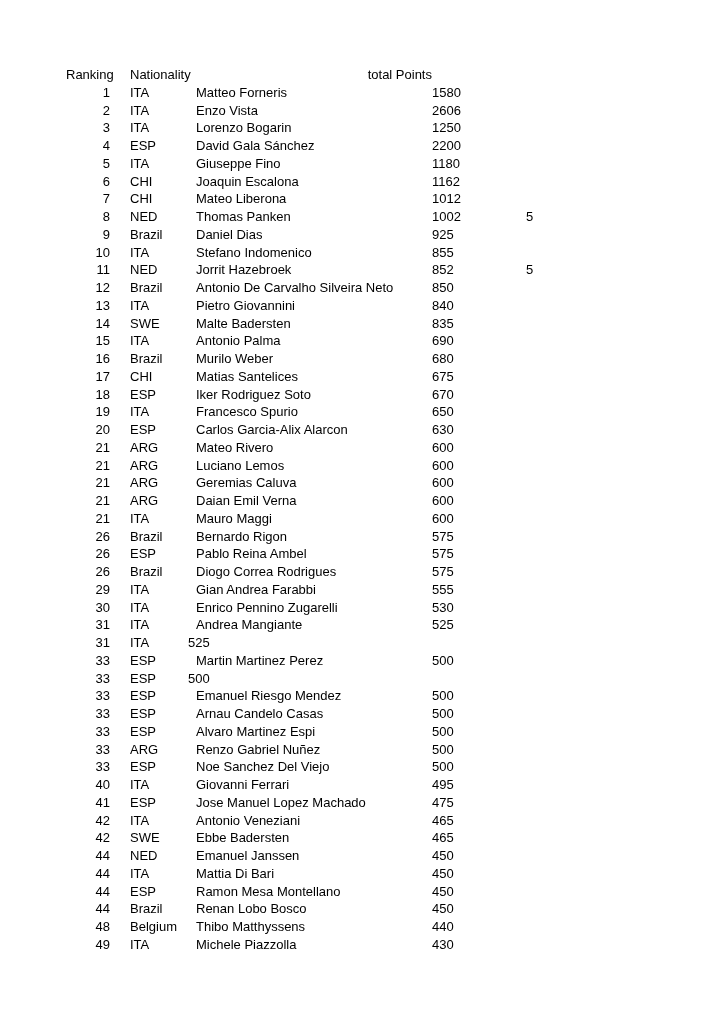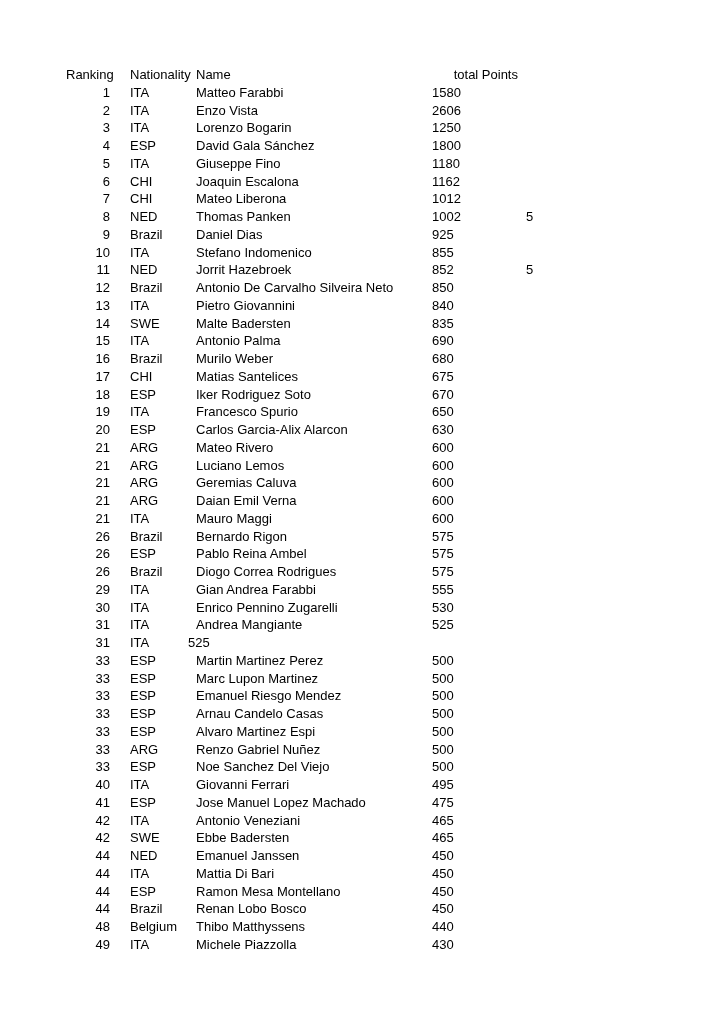--- a/index.html
+++ b/index.html
@@ -37,29 +37,28 @@
   .header .c.pts { text-align: right; }
 </style>
 </head>
 <body>
 
 <div class="page">
   <div class="table">
     <div class="row header">
       <span class="c rank">Ranking</span>
       <span class="c nat">Nationality</span>
-      <span class="c name">Name</span>
       <span class="c pts">total Points</span>
       <span class="c extra"></span>
     </div>
     <div id="rows">
         <div class="row">
           <span class="c rank">1</span>
           <span class="c nat">ITA</span>
-          <span class="c name">Matteo Farabbi</span>
+          <span class="c name">Matteo Forneris</span>
           <span class="c pts">1580</span>
           <span class="c extra"></span>
         </div>
         <div class="row">
           <span class="c rank">2</span>
           <span class="c nat">ITA</span>
           <span class="c name">Enzo Vista</span>
           <span class="c pts">2606</span>
           <span class="c extra"></span>
         </div>
@@ -67,21 +66,21 @@
           <span class="c rank">3</span>
           <span class="c nat">ITA</span>
           <span class="c name">Lorenzo Bogarin</span>
           <span class="c pts">1250</span>
           <span class="c extra"></span>
         </div>
         <div class="row">
           <span class="c rank">4</span>
           <span class="c nat">ESP</span>
           <span class="c name">David Gala Sánchez</span>
-          <span class="c pts">1800</span>
+          <span class="c pts">2200</span>
           <span class="c extra"></span>
         </div>
         <div class="row">
           <span class="c rank">5</span>
           <span class="c nat">ITA</span>
           <span class="c name">Giuseppe Fino</span>
           <span class="c pts">1180</span>
           <span class="c extra"></span>
         </div>
         <div class="row">
@@ -275,21 +274,20 @@
         <div class="row">
           <span class="c rank">33</span>
           <span class="c nat">ESP</span>
           <span class="c name">Martin Martinez Perez</span>
           <span class="c pts">500</span>
           <span class="c extra"></span>
         </div>
         <div class="row">
           <span class="c rank">33</span>
           <span class="c nat">ESP</span>
-          <span class="c name">Marc Lupon Martinez</span>
           <span class="c pts">500</span>
           <span class="c extra"></span>
         </div>
         <div class="row">
           <span class="c rank">33</span>
           <span class="c nat">ESP</span>
           <span class="c name">Emanuel Riesgo Mendez</span>
           <span class="c pts">500</span>
           <span class="c extra"></span>
         </div>

